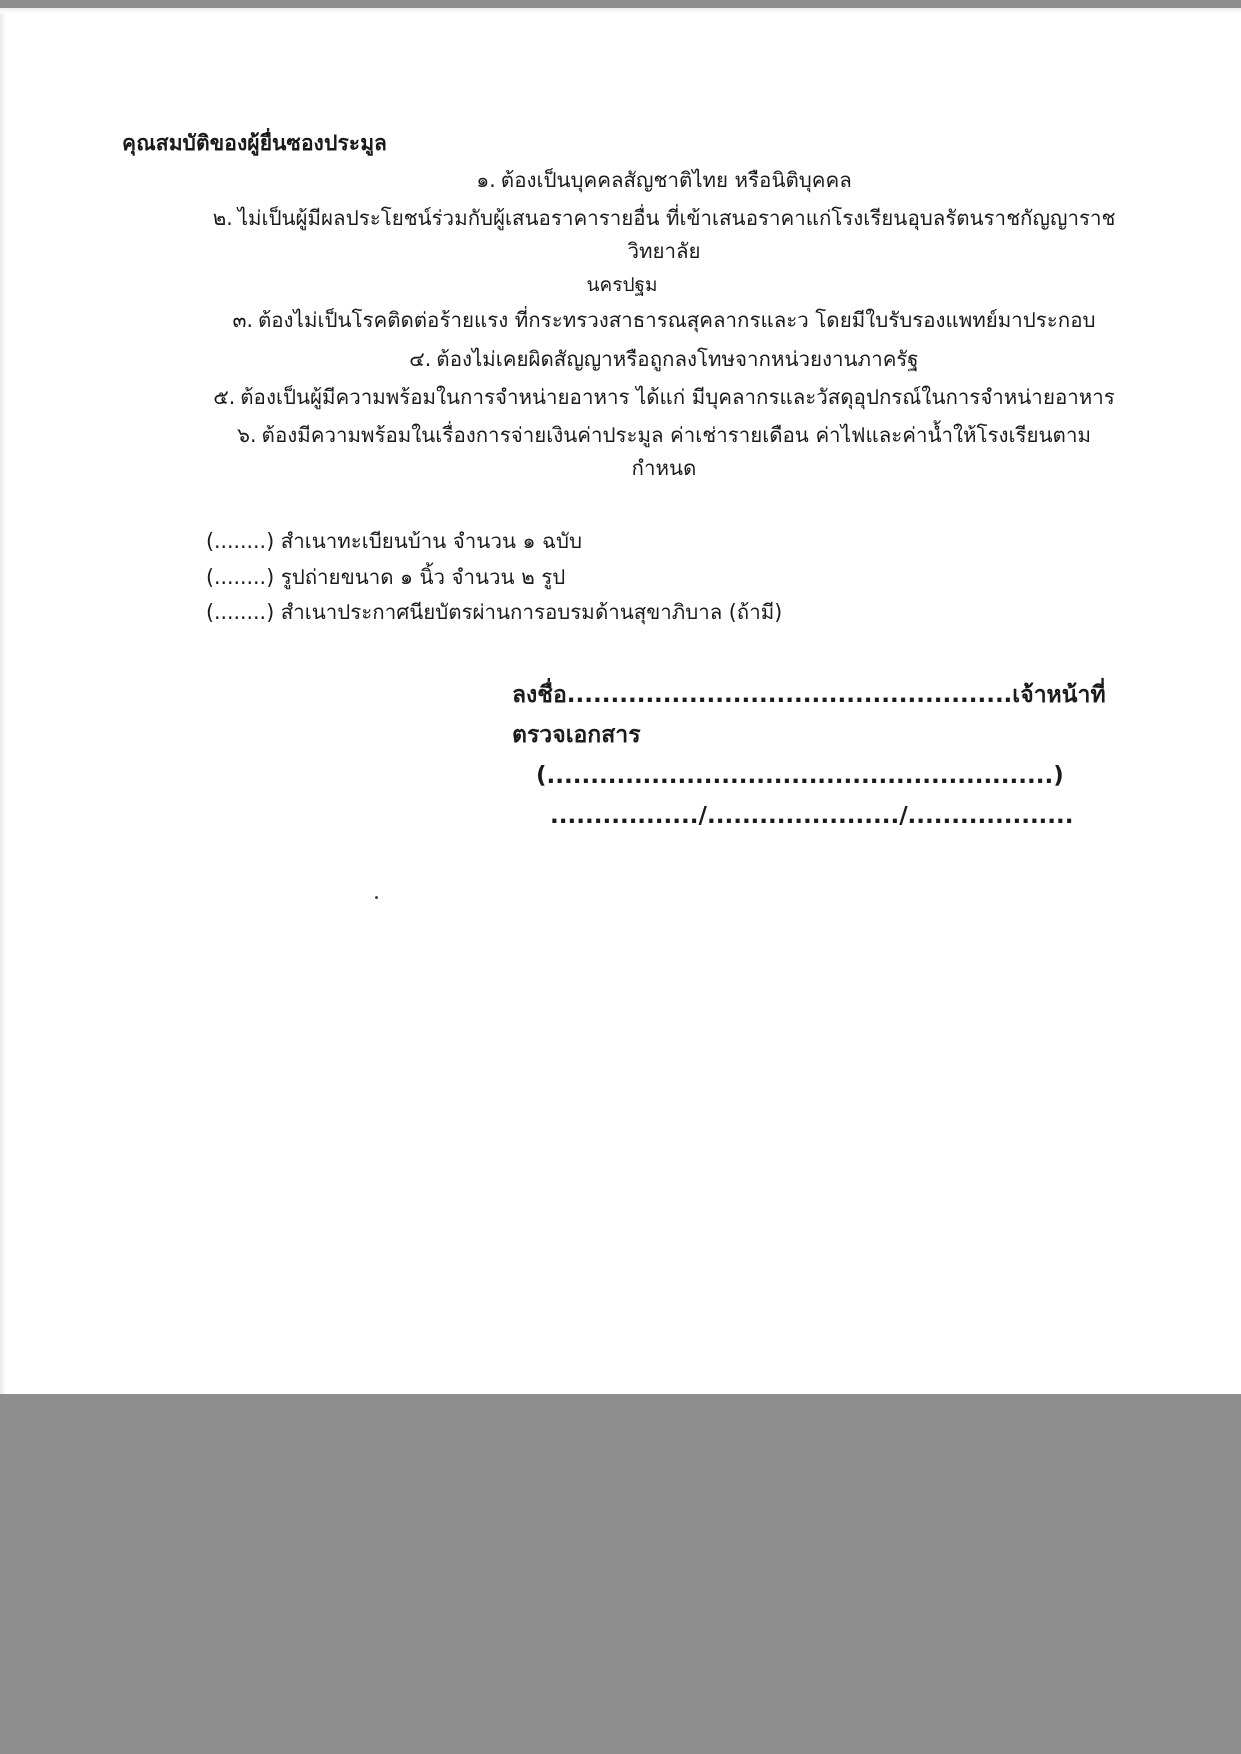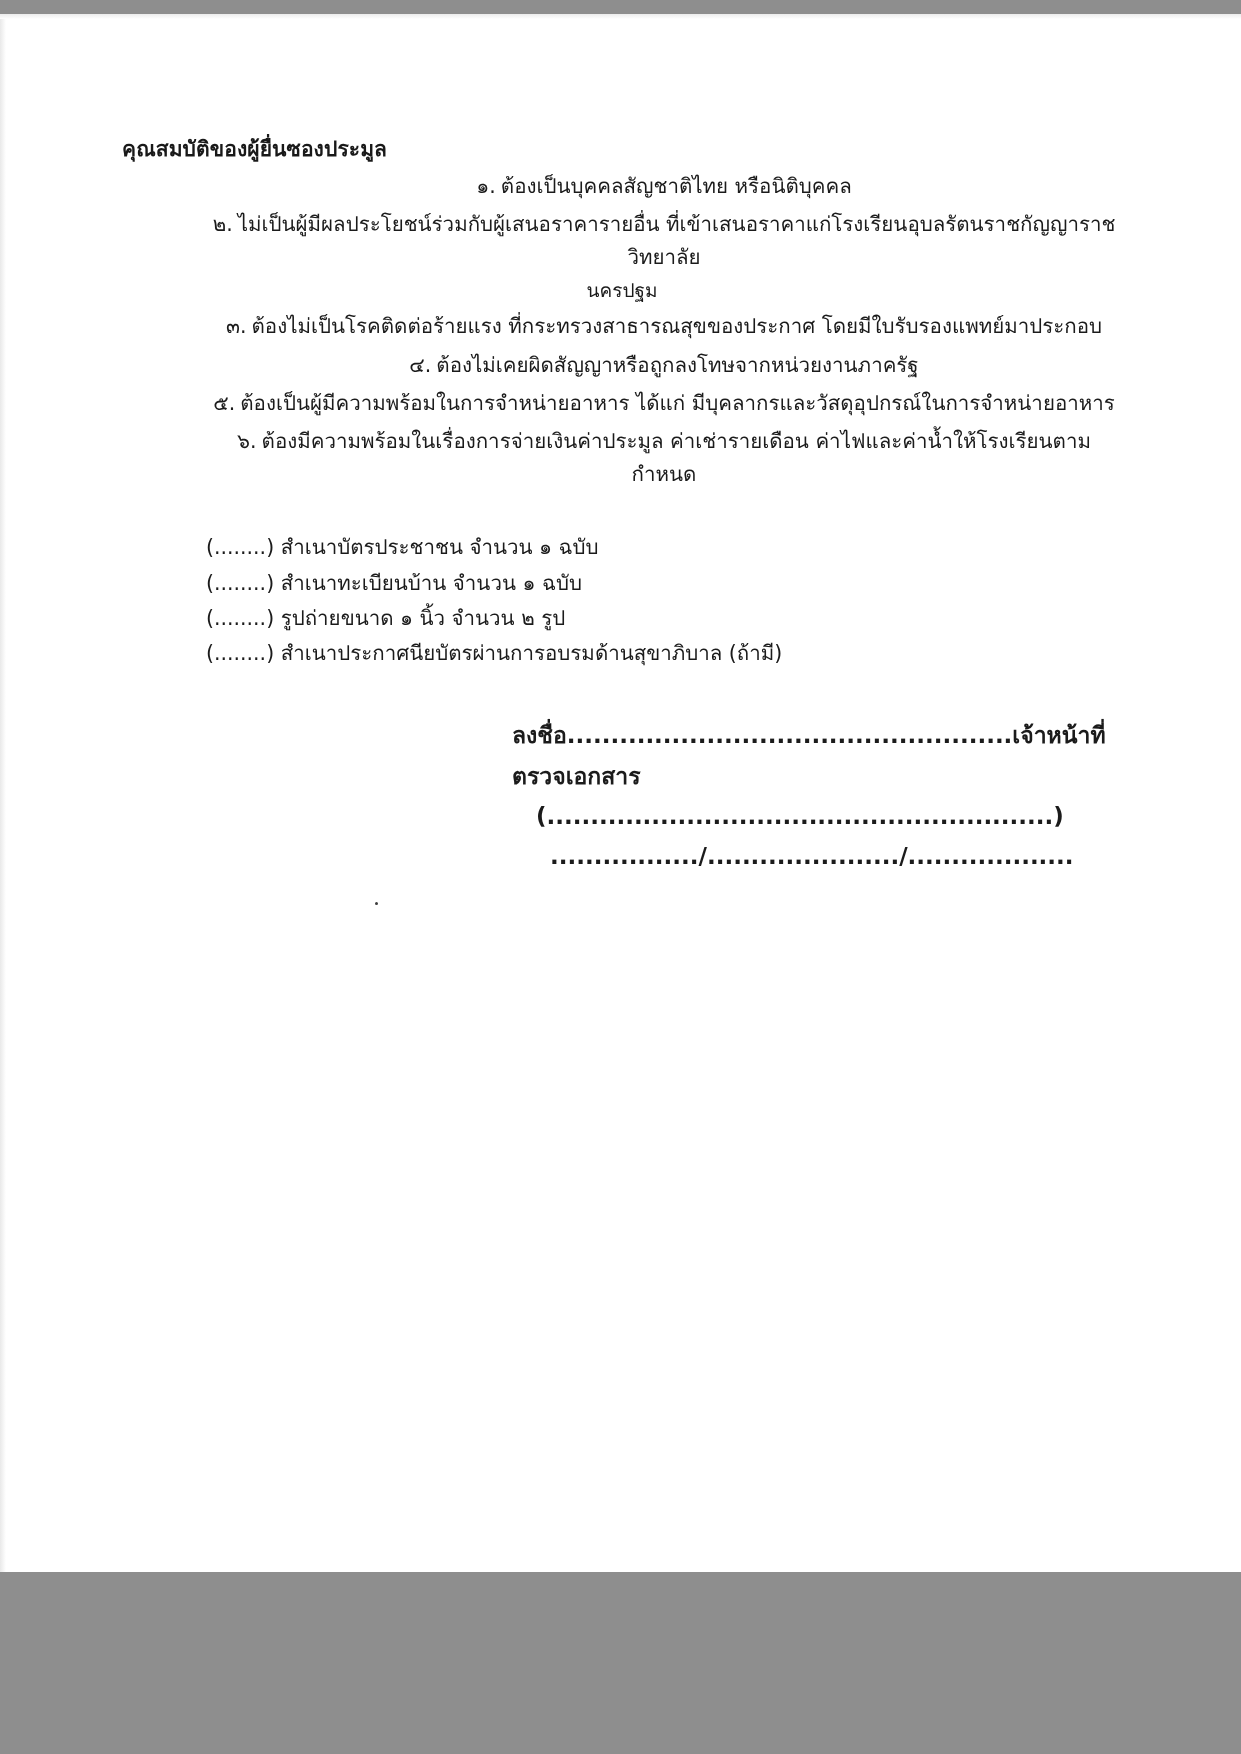--- a/index.html
+++ b/index.html
@@ -7,22 +7,22 @@
     margin: 0;
     padding: 0;
   }
   body {
     background: #8e8e8e;
     font-family: "DejaVu Sans", "Liberation Sans", sans-serif;
   }
   .page {
     position: relative;
     width: 1241px;
-    height: 1558px;
-    margin: 14px auto;
+    height: 1386px;
+    margin: 8px auto;
     background: #ffffff;
     overflow: hidden;
     box-sizing: border-box;
   }
   
   .scan-edge-left {
     position: absolute;
     left: 0; top: 0;
     width: 6px; height: 1754px;
     background: linear-gradient(to right, #e9e9e9, #ffffff);
@@ -146,21 +146,21 @@
         </span>
       </li>
       <li>
         <span class="list-row">
           <span class="num">๒.</span><span>ไม่เป็นผู้มีผลประโยชน์ร่วมกับผู้เสนอราคารายอื่น ที่เข้าเสนอราคาแก่โรงเรียนอุบลรัตนราชกัญญาราชวิทยาลัย</span>
         </span>
         <span class="wrap-line">นครปฐม</span>
       </li>
       <li>
         <span class="list-row">
-          <span class="num">๓.</span><span>ต้องไม่เป็นโรคติดต่อร้ายแรง ที่กระทรวงสาธารณสุขของประกาศ โดยมีใบรับรองแพทย์มาประกอบ</span>
+          <span class="num">๓.</span><span>ต้องไม่เป็นโรคติดต่อร้ายแรง ที่กระทรวงสาธารณสุคลากรและว โดยมีใบรับรองแพทย์มาประกอบ</span>
         </span>
       </li>
       <li>
         <span class="list-row">
           <span class="num">๔.</span><span>ต้องไม่เคยผิดสัญญาหรือถูกลงโทษจากหน่วยงานภาครัฐ</span>
         </span>
       </li>
       <li>
         <span class="list-row">
           <span class="num">๕.</span><span>ต้องเป็นผู้มีความพร้อมในการจำหน่ายอาหาร ได้แก่ มีบุคลากรและวัสดุอุปกรณ์ในการจำหน่ายอาหาร</span>
@@ -170,24 +170,20 @@
         <span class="list-row">
           <span class="num">๖.</span><span>ต้องมีความพร้อมในเรื่องการจ่ายเงินค่าประมูล ค่าเช่ารายเดือน ค่าไฟและค่าน้ำให้โรงเรียนตามกำหนด</span>
         </span>
       </li>
     </ul>
 
     <div class="gap-mid"></div>
 
 
     <ul class="checklist">
-      <li>
-        <span class="checkbox-blank">(........)</span>
-        <span>สำเนาบัตรประชาชน จำนวน ๑ ฉบับ</span>
-      </li>
       <li>
         <span class="checkbox-blank">(........)</span>
         <span>สำเนาทะเบียนบ้าน จำนวน ๑ ฉบับ</span>
       </li>
       <li>
         <span class="checkbox-blank">(........)</span>
         <span>รูปถ่ายขนาด ๑ นิ้ว จำนวน ๒ รูป</span>
       </li>
       <li>
         <span class="checkbox-blank">(........)</span>

